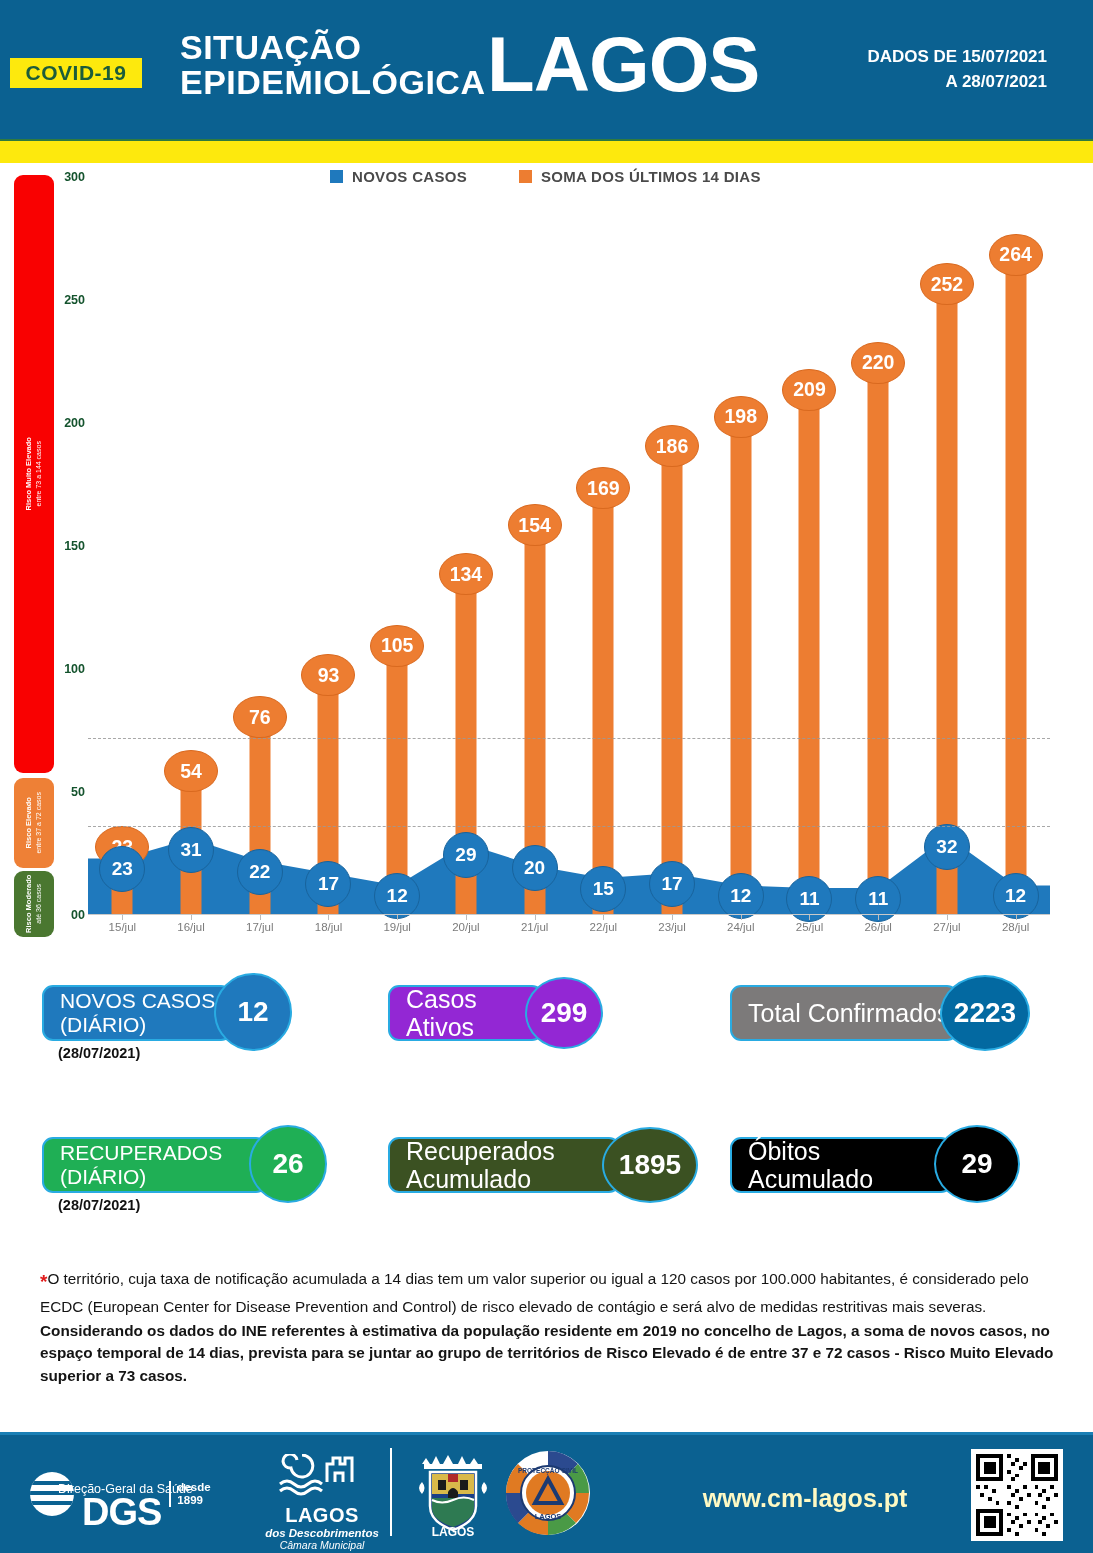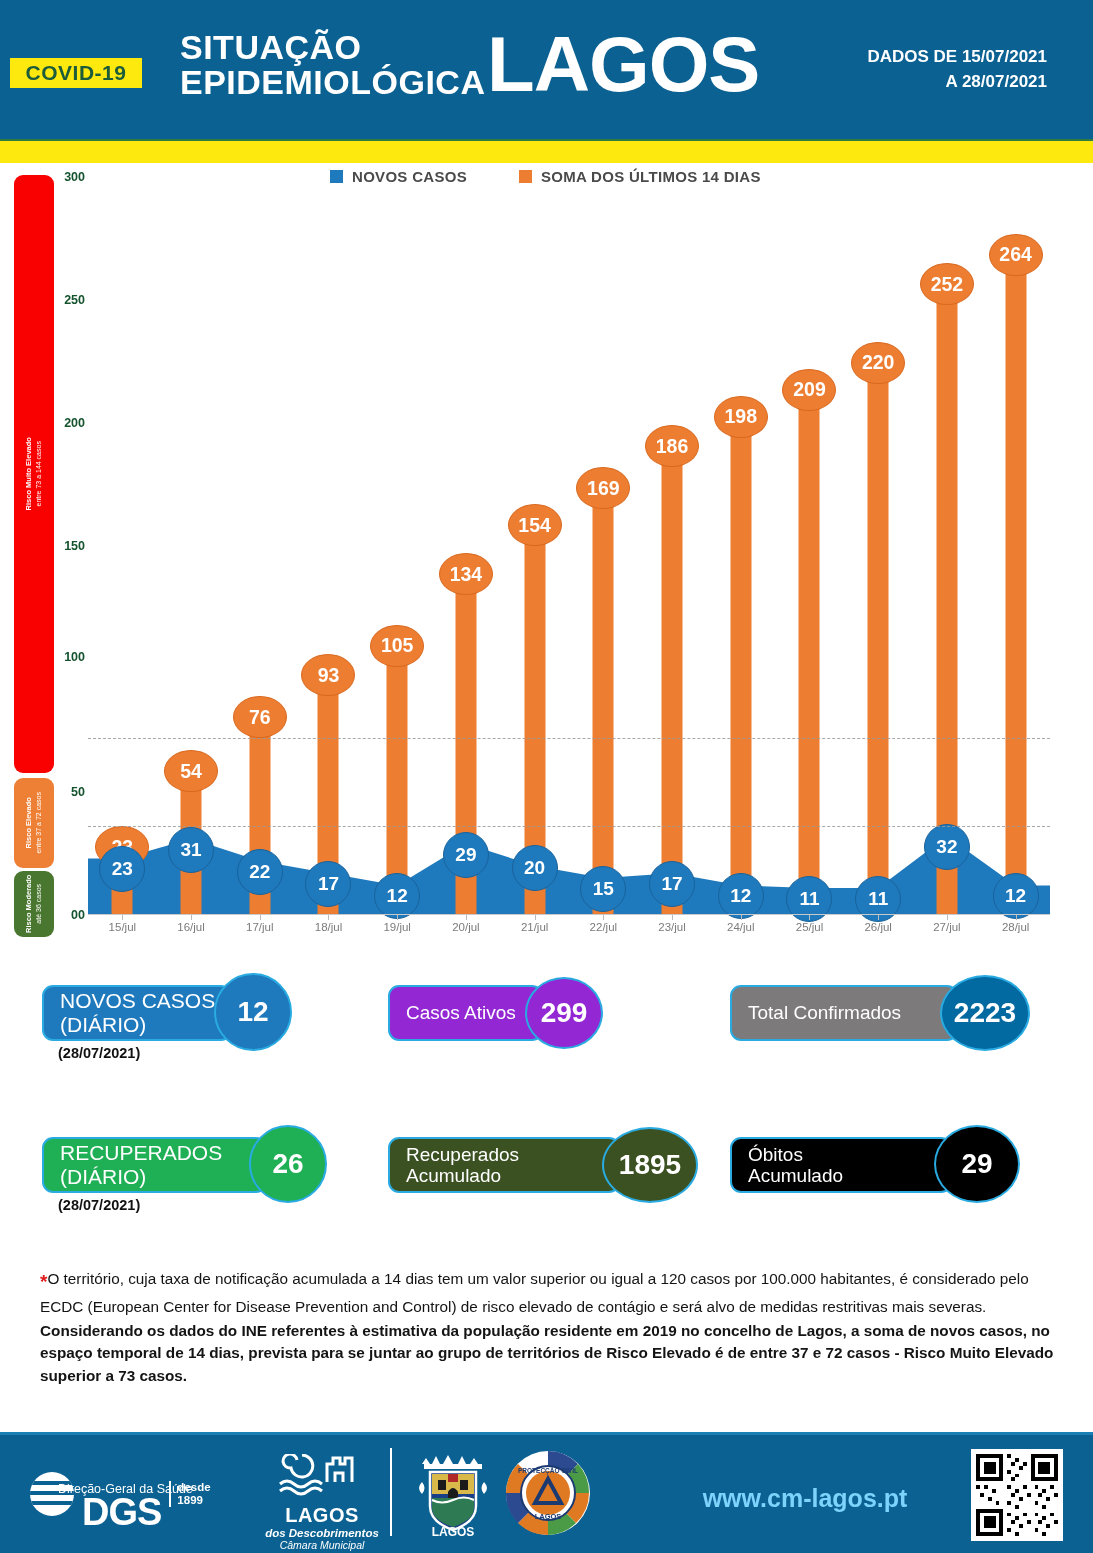--- a/index.html
+++ b/index.html
@@ -144,21 +144,21 @@
     position:absolute;top:-6px;
     border-radius:50%;border:2.5px solid #29abe2;
     display:flex;align-items:center;justify-content:center;
     color:#ffffff;font-weight:bold;
   }
   .kpi .sublabel{
     position:absolute;left:16px;top:60px;
     font-size:14.5px;font-weight:bold;color:#111;
   }
   .kpi-label-upper{font-size:21px;font-weight:normal;}
-  .kpi-label-normal{font-size:19px;font-weight:normal;}
+  .kpi-label-normal{font-size:25px;font-weight:normal;}
 
   
   .footnote{
     position:absolute;left:40px;top:1268px;width:1015px;
     font-size:15.3px;color:#141414;line-height:1.46;
   }
   .footnote .star{color:#e01b1b;font-weight:bold;font-size:19px;vertical-align:top;}
   .footnote .bold{font-weight:bold;display:block;margin-top:2px;}
 
   
@@ -181,21 +181,21 @@
   .dgs-sub{font-size:12.5px;position:absolute;left:58px;top:50px;white-space:nowrap;}
   .cml{left:262px;top:22px;text-align:center;width:120px;}
   .cml-name{font-size:20px;font-weight:bold;letter-spacing:.5px;}
   .cml-sub1{font-size:11.5px;font-style:italic;font-weight:bold;}
   .cml-sub2{font-size:10.5px;font-style:italic;}
   .divider{position:absolute;left:390px;top:16px;width:2px;height:88px;background:#ffffff;}
   .crest{left:410px;top:16px;width:86px;height:90px;}
   .pc{left:505px;top:18px;width:86px;height:86px;}
   .site{
     position:absolute;left:640px;top:52px;width:330px;text-align:center;
-    color:#7dd3fc;font-size:25px;font-weight:bold;
+    color:#fef9c3;font-size:25px;font-weight:bold;
   }
   .qr{
     position:absolute;right:30px;top:17px;width:92px;height:92px;
     background:#ffffff;padding:5px;box-sizing:border-box;
   }
 </style>
 </head>
 <body>
 
 <div class="header">
@@ -244,21 +244,21 @@
         <span>Risco Moderado</span>
         <span class="sub">até 36 casos</span>
       </span>
     </div>
   </div>
 
   <div class="plot">
     <div class="yaxis">
         <div class="ytick" style="top: 738px;">00</div>
         <div class="ytick" style="top: 615px;">50</div>
-        <div class="ytick" style="top: 480px;">100</div>
+        <div class="ytick" style="top: 492px;">100</div>
         <div class="ytick" style="top: 369px;">150</div>
         <div class="ytick" style="top: 246px;">200</div>
         <div class="ytick" style="top: 123px;">250</div>
         <div class="ytick" style="top: 0px;">300</div>
       </div>
     <svg class="area-svg" viewBox="0 0 962 738" preserveAspectRatio="none">
         <path d="M0,681.42 L34.357142857142854,681.42 L103.07142857142856,661.74 L171.78571428571428,683.88 L240.49999999999997,696.18 L309.21428571428567,708.48 L377.9285714285714,666.66 L446.6428571428571,688.8 L515.3571428571428,701.1 L584.0714285714286,696.18 L652.7857142857142,708.48 L721.4999999999999,710.94 L790.2142857142857,710.94 L858.9285714285713,659.28 L927.6428571428571,708.48 L962,708.48 L962,738 L0,738 Z" fill="#1f79bd"></path>
       </svg>
     <div class="bars">
         <div class="barcol" style="left: 0px; width: 68.7143px;">

